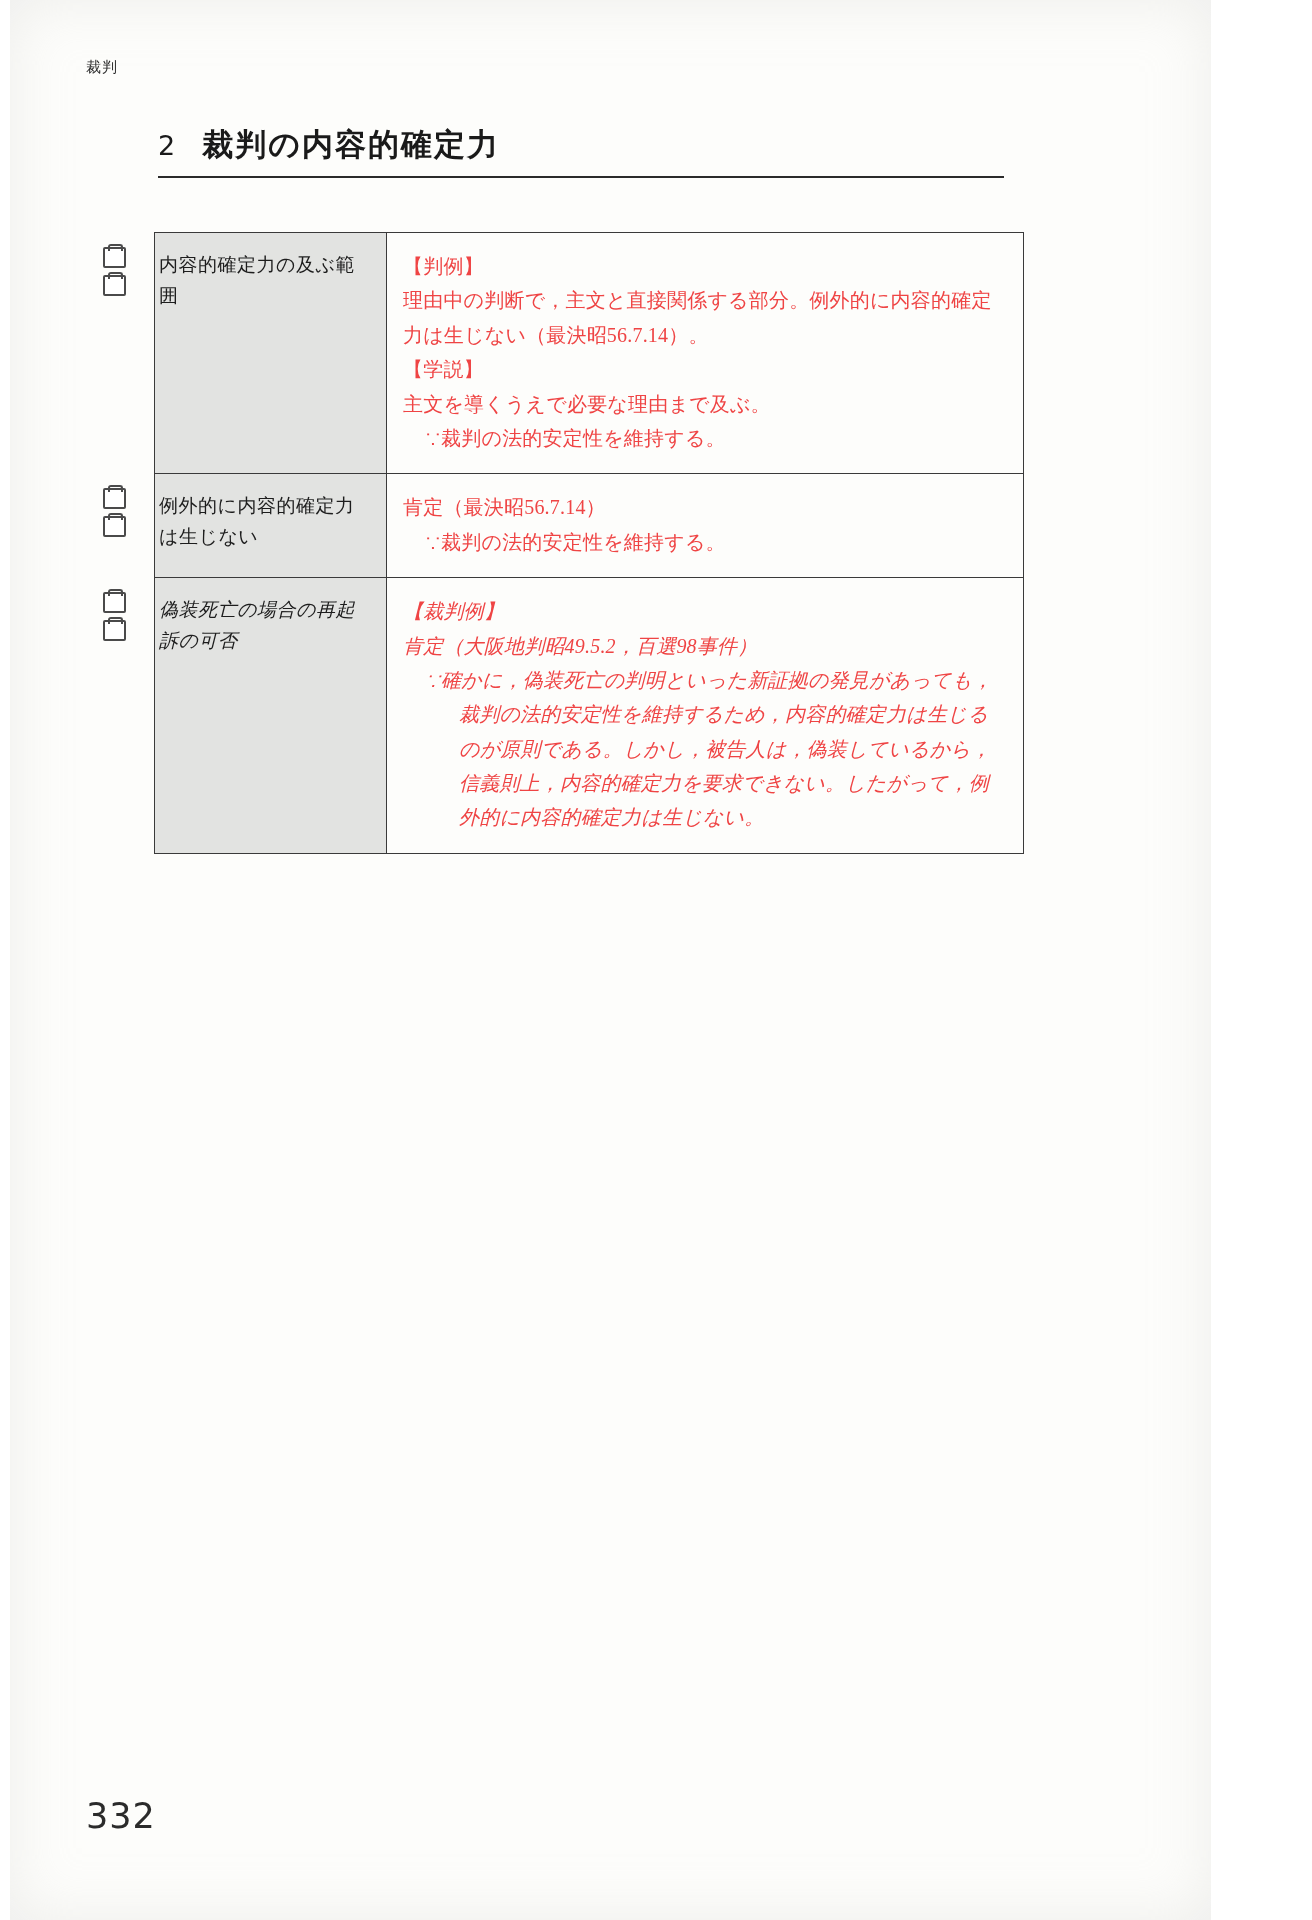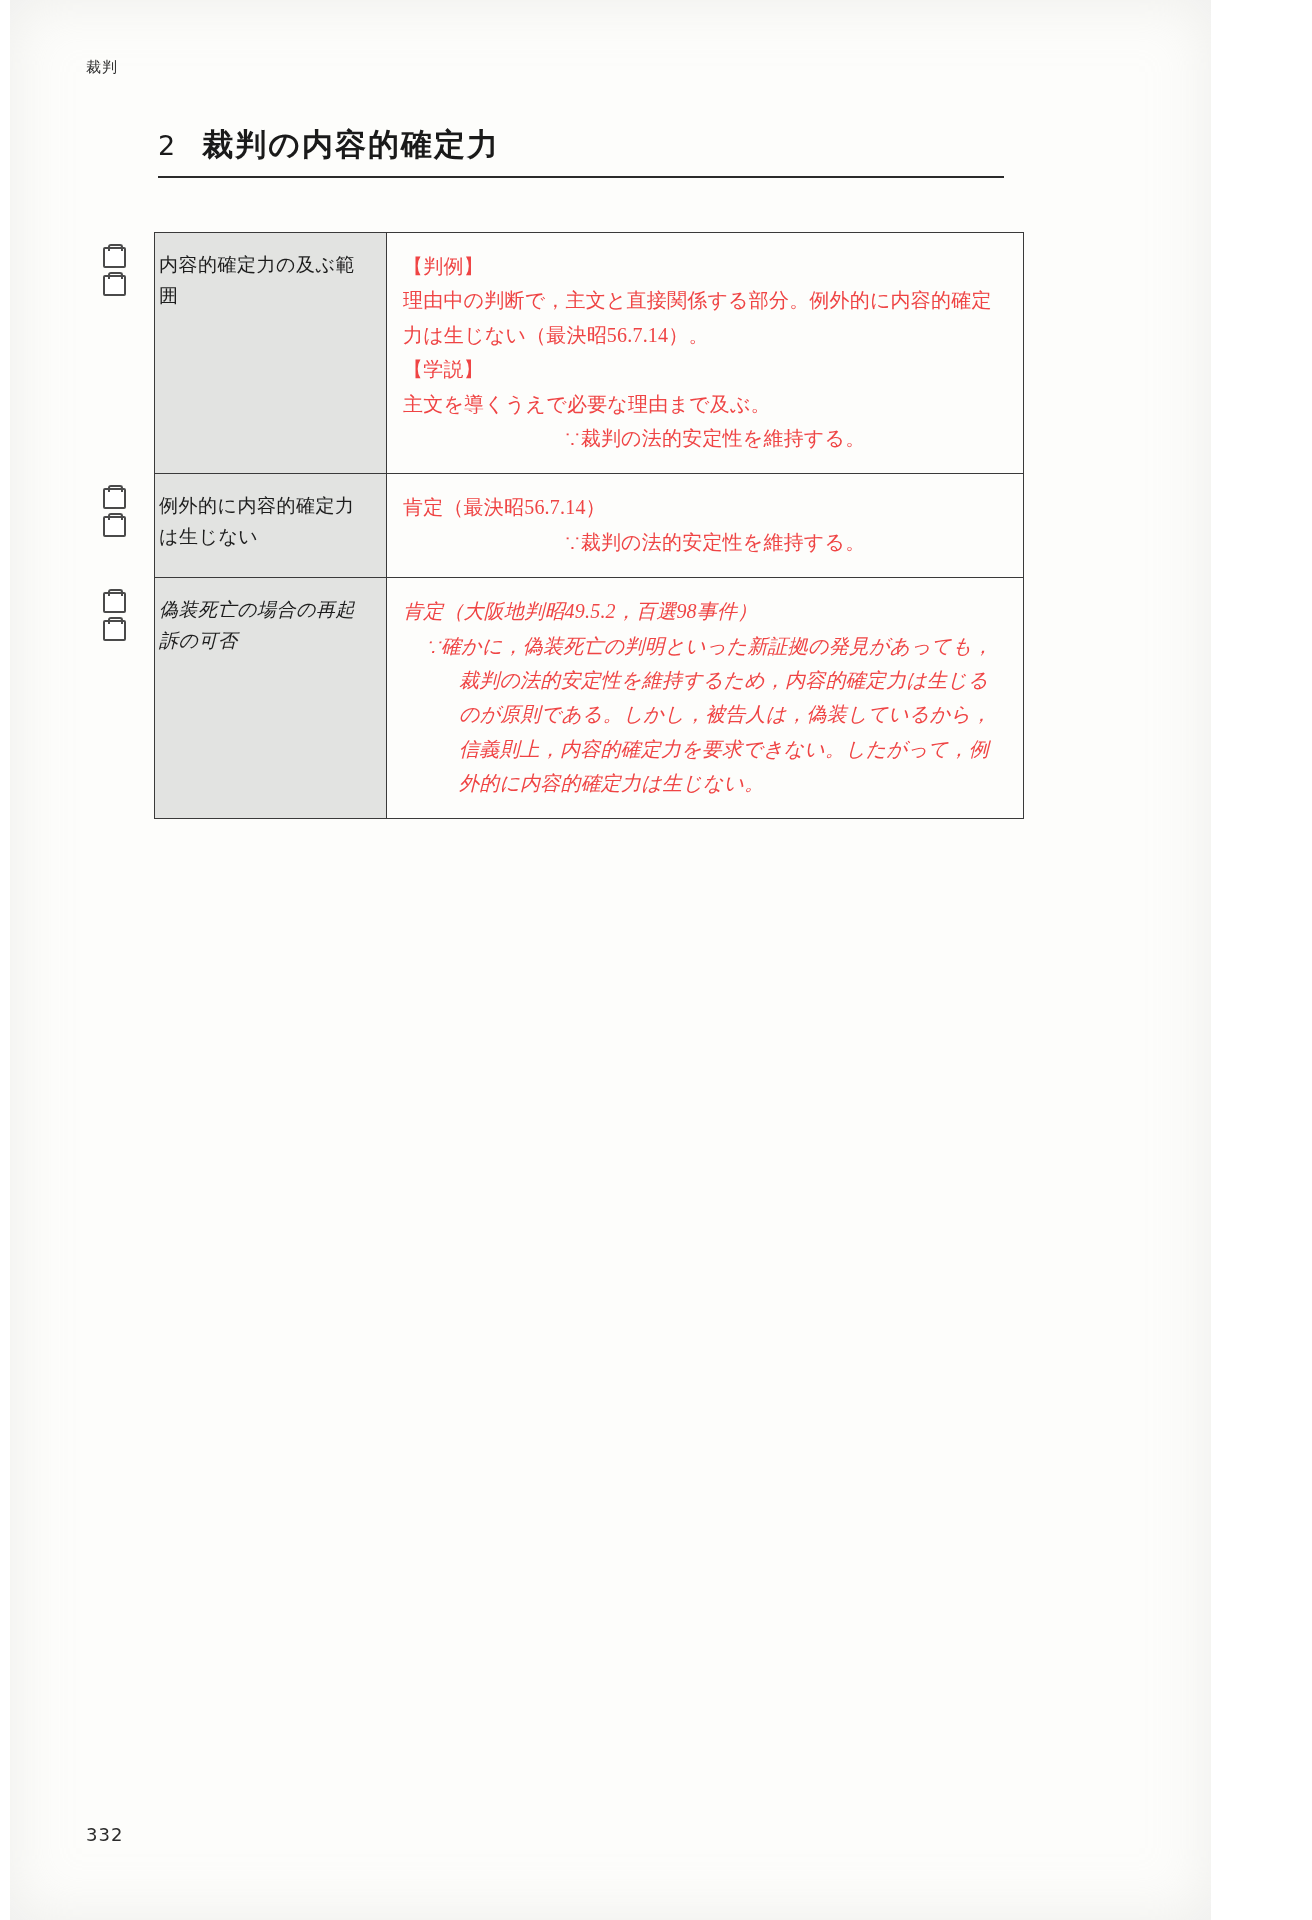--- a/index.html
+++ b/index.html
@@ -125,35 +125,34 @@
     flex: 1;
     box-sizing: border-box;
     padding: 16px 18px 18px 16px;
     font-size: 20px;
     line-height: 1.72;
     letter-spacing: 0.2px;
     color: #ef4444;
     background: #fdfdfb;
   }
   .cell-body p { margin: 0; }
-  .indent1 { padding-left: 22px; text-indent: 0; text-align: center; }
+  .indent1 { padding-left: 22px; text-indent: 0; }
   .hang {
     padding-left: 56px;
     text-indent: -34px;
   }
 
   .folio {
     position: absolute;
     left: 76px;
     top: 1796px;
     font-family: "DejaVu Sans", "Liberation Sans", sans-serif;
-    font-size: 18px;
+    font-size: 35px;
     color: #2b2b2b;
     letter-spacing: 1px;
-    margin-top: 28px;
   }
 </style>
 </head>
 <body>
 
 <div class="page">
 
   <div class="running-head">裁判</div>
 
   <div class="section-head">
@@ -190,20 +189,21 @@
       </div>
     </div>
 
     <div class="row">
       <div class="checks">
         <div class="checkbox"></div>
         <div class="checkbox"></div>
       </div>
       <div class="cell-label">偽装死亡の場合の再起訴の可否</div>
       <div class="cell-body">
+        <p>【裁判例】</p>
         <p>肯定（大阪地判昭49.5.2，百選98事件）</p>
         <p class="hang">∵確かに，偽装死亡の判明といった新証拠の発見があっても，裁判の法的安定性を維持するため，内容的確定力は生じるのが原則である。しかし，被告人は，偽装しているから，信義則上，内容的確定力を要求できない。したがって，例外的に内容的確定力は生じない。</p>
       </div>
     </div>
 
   </div>
 
   <div class="folio">332</div>
 
 </div>

